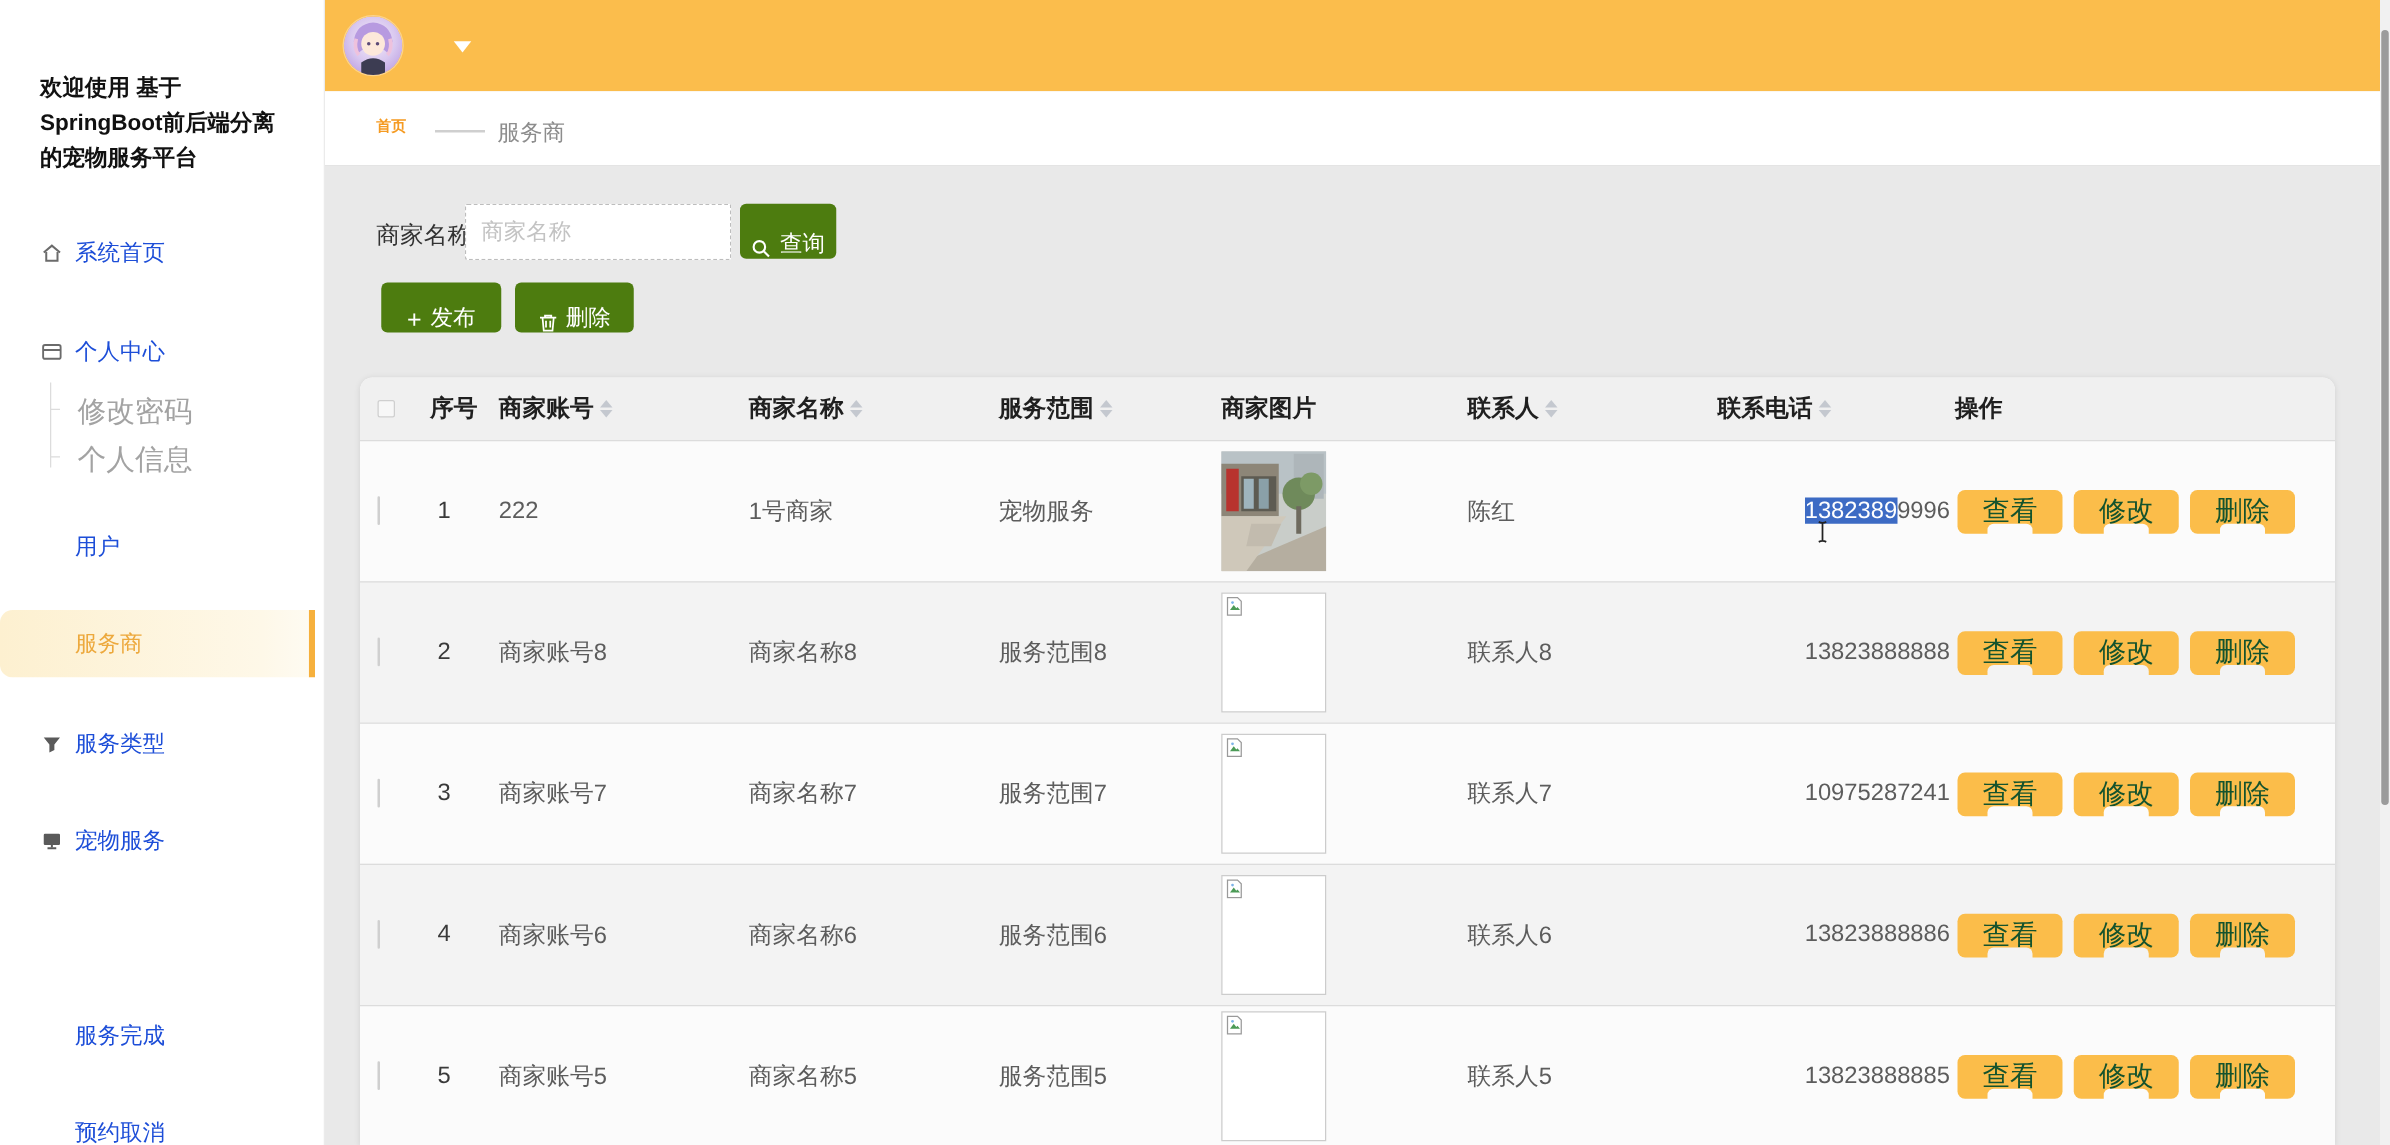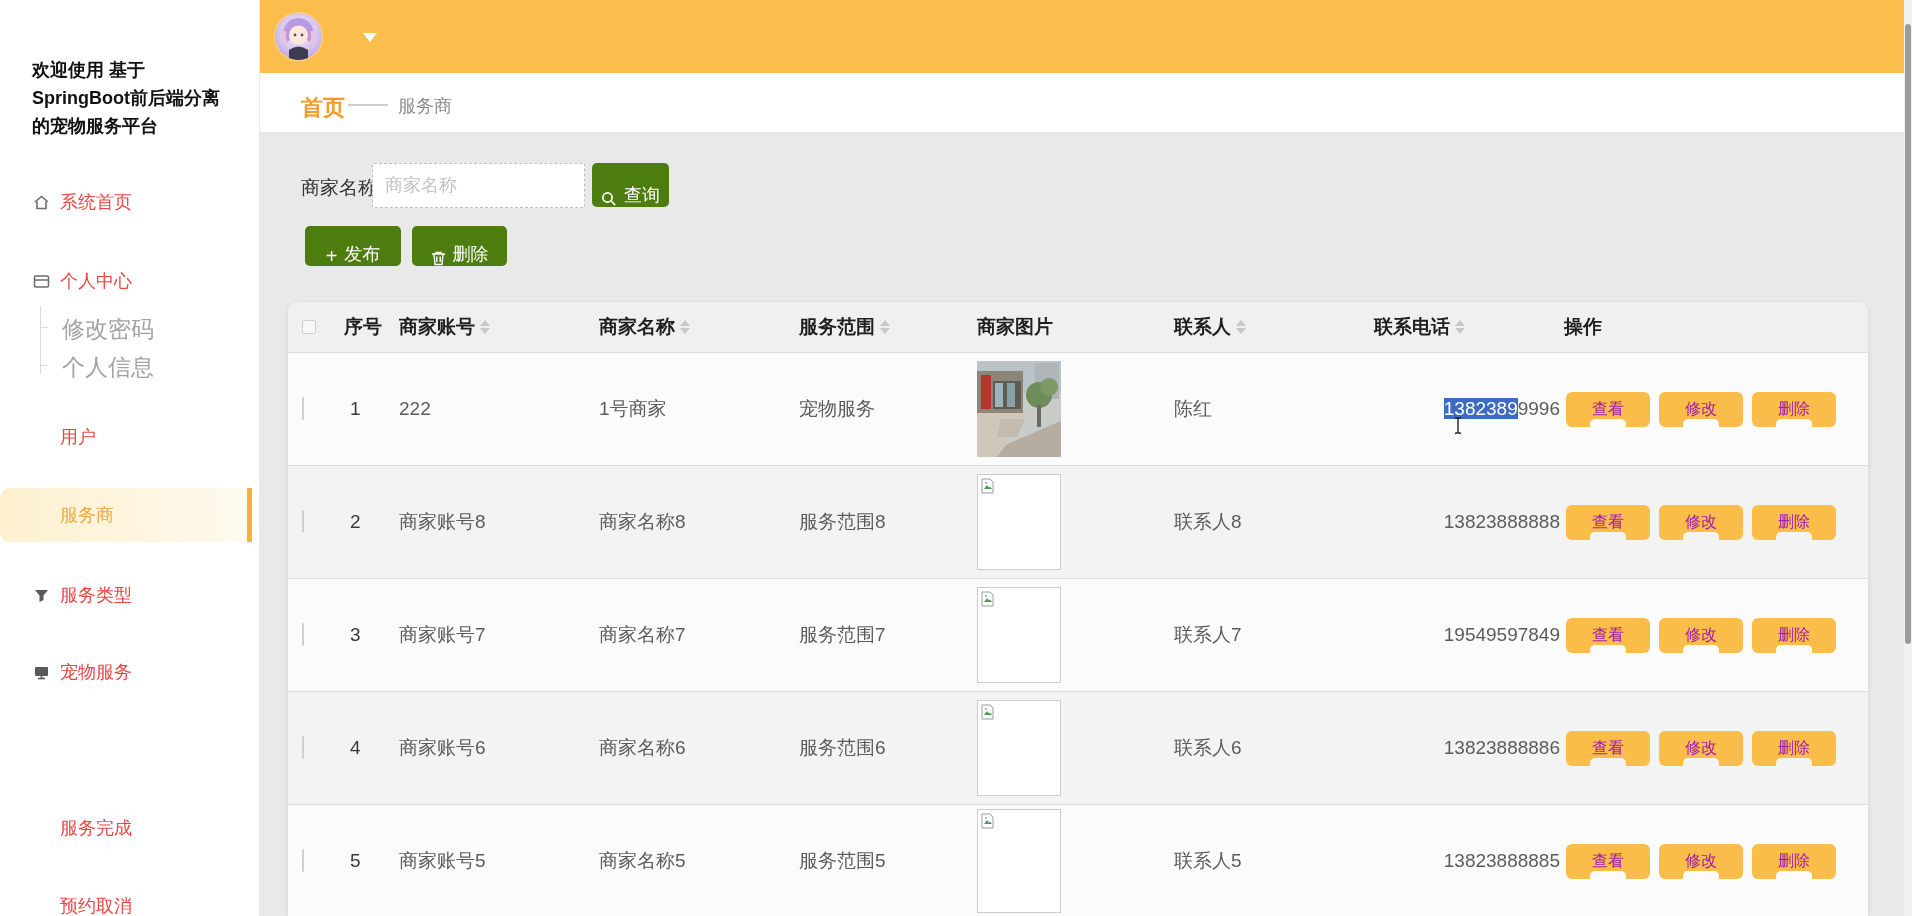--- a/index.html
+++ b/index.html
@@ -8,21 +8,21 @@
 
   
   .sidebar { position:absolute; left:0; top:0; width:260px; height:916px;
     background:#ffffff; border-right:1px solid #ebebeb; z-index:5; }
   .side-title { position:absolute; left:32px; top:56px; width:200px;
     font-size:18px; font-weight:bold; color:#111; line-height:28px; }
   .side-item { position:absolute; left:0; width:260px; height:34px;
     display:flex; align-items:center; cursor:pointer; }
   .side-item .ic { width:17px; height:17px; margin-left:33px; flex:0 0 17px;
     display:flex; align-items:center; justify-content:center; }
-  .side-item .lb { margin-left:10px; font-size:18px; color:#ef4444; }
+  .side-item .lb { margin-left:10px; font-size:18px; color:#1d4ed8; }
   .side-item.sub .lb { color:#a3a3a3; font-size:23px; margin-left:0; }
   .side-item.active-item { height:54px; width:252px;
     background:linear-gradient(90deg,#fdf0d0 0%,#fef8e8 85%,#fefbf2 100%);
     border-right:5px solid #f6b03c; border-radius:10px 0 0 10px; }
   .side-item.active-item .lb { color:#eda93d; }
   .tree-line { position:absolute; left:40px; top:306px; width:1px; height:68px; background:#dcdcdc; }
   .tree-tick { position:absolute; left:40px; width:8px; height:1px; background:#dcdcdc; }
 
   
   .gicon { display:grid; grid-template-columns:7px 7px; grid-template-rows:7px 7px; gap:2px; }
@@ -33,21 +33,21 @@
   .topbar { position:absolute; left:260px; top:0; width:1645px; height:73px; background:#fbbd4c; }
   .avatar { position:absolute; left:15px; top:13px; width:47px; height:47px; border-radius:50%;
     overflow:hidden; cursor:pointer; box-shadow:0 0 0 1px rgba(255,255,255,.35); }
   .caret-down { position:absolute; left:103px; top:33px; width:0; height:0;
     border-left:7px solid transparent; border-right:7px solid transparent;
     border-top:9px solid #ffffff; cursor:pointer; }
 
   
   .crumb-bar { position:absolute; left:260px; top:73px; width:1645px; height:60px;
     background:#ffffff; border-bottom:1px solid #e4e4e4; }
-  .crumb-home { position:absolute; left:41px; top:20px; font-size:22px; font-weight:bold; color:#f59b23; cursor:pointer; }
+  .crumb-home { position:absolute; left:41px; top:20px; font-size:12px; font-weight:bold; color:#f59b23; cursor:pointer; }
   .crumb-dash { position:absolute; left:88px; top:31px; width:40px; height:2px; background:#cfcfcf; }
   .crumb-cur { position:absolute; left:138px; top:21px; font-size:18px; color:#8d8d8d; }
 
   
   .content { position:absolute; left:260px; top:133px; width:1645px; height:783px; background:#e9e9e9; }
 
   .search-label { position:absolute; left:41px; top:42px; font-size:19px; color:#333; }
   .search-input { position:absolute; left:112px; top:30px; width:213px; height:45px;
     background:#fff; border:1px dashed #bdbdbd; border-radius:2px; font-size:18px;
     color:#333; padding:0 12px; outline:none; }
@@ -84,21 +84,21 @@
   .img-box svg { display:block; }
   .broken-box { width:84px; height:96px; background:#fff; border:1px solid #ccc;
     padding:2px; }
   .row5 .broken-box { height:104px; }
 
   .sel { background:#3d6bc4; color:#fff; }
   .phone { white-space:nowrap;text-align:right; }
 
   .actions { display:flex; gap:9px; padding-left:6px; }
   .act-btn { position:relative; width:84px; height:35px; border:none; border-radius:6px;
-    background:#fbbd4a; color:#a21caf; font-size:16px; cursor:pointer; font-family:inherit; }
+    background:#fbbd4a; color:#14532d; font-size:22px; cursor:pointer; font-family:inherit; }
   .act-btn::after { content:""; position:absolute; left:50%; bottom:-1px; transform:translateX(-50%);
     width:36px; height:9px; background:var(--rowbg,#fbfbfb); border-radius:5px 5px 0 0; }
 
   
   .ibeam { position:absolute; left:1192px; top:283px; width:12px; height:19px; z-index:9; }
 
   
   .sbar { position:absolute; right:0; top:0; width:8px; height:916px; background:#f1f1f1; z-index:20; }
   .sthumb { position:absolute; left:1px; top:24px; width:6px; height:620px; background:#9b9b9b; border-radius:3px; }
 </style>
@@ -376,21 +376,21 @@
       <div class="td">
           <div class="broken-box">
         <svg width="16" height="16" viewBox="0 0 16 16">
               <path d="M2 1 H10 L13 4 V15 H2 Z" fill="#fff" stroke="#9a9a9a" stroke-width="1"></path>
               <path d="M4 11 L7 7 L9 9.5 L10 8.5 L12 11 Z" fill="#4c9b57"></path>
               <circle cx="6" cy="5" r="1.1" fill="#7db3e8"></circle>
             </svg>
       </div>
         </div>
       <div class="td">联系人7</div>
-      <div class="td phone">19549597849</div>
+      <div class="td phone">10975287241</div>
       <div class="td actions">
         <button class="act-btn">查看</button>
         <button class="act-btn">修改</button>
         <button class="act-btn">删除</button>
       </div>
     </div>
 
     <div class="tgrid trow stripe" style="--rowbg:#f3f3f3">
       <div class="td"><span class="cbx"></span></div>
       <div class="td num">4</div>

